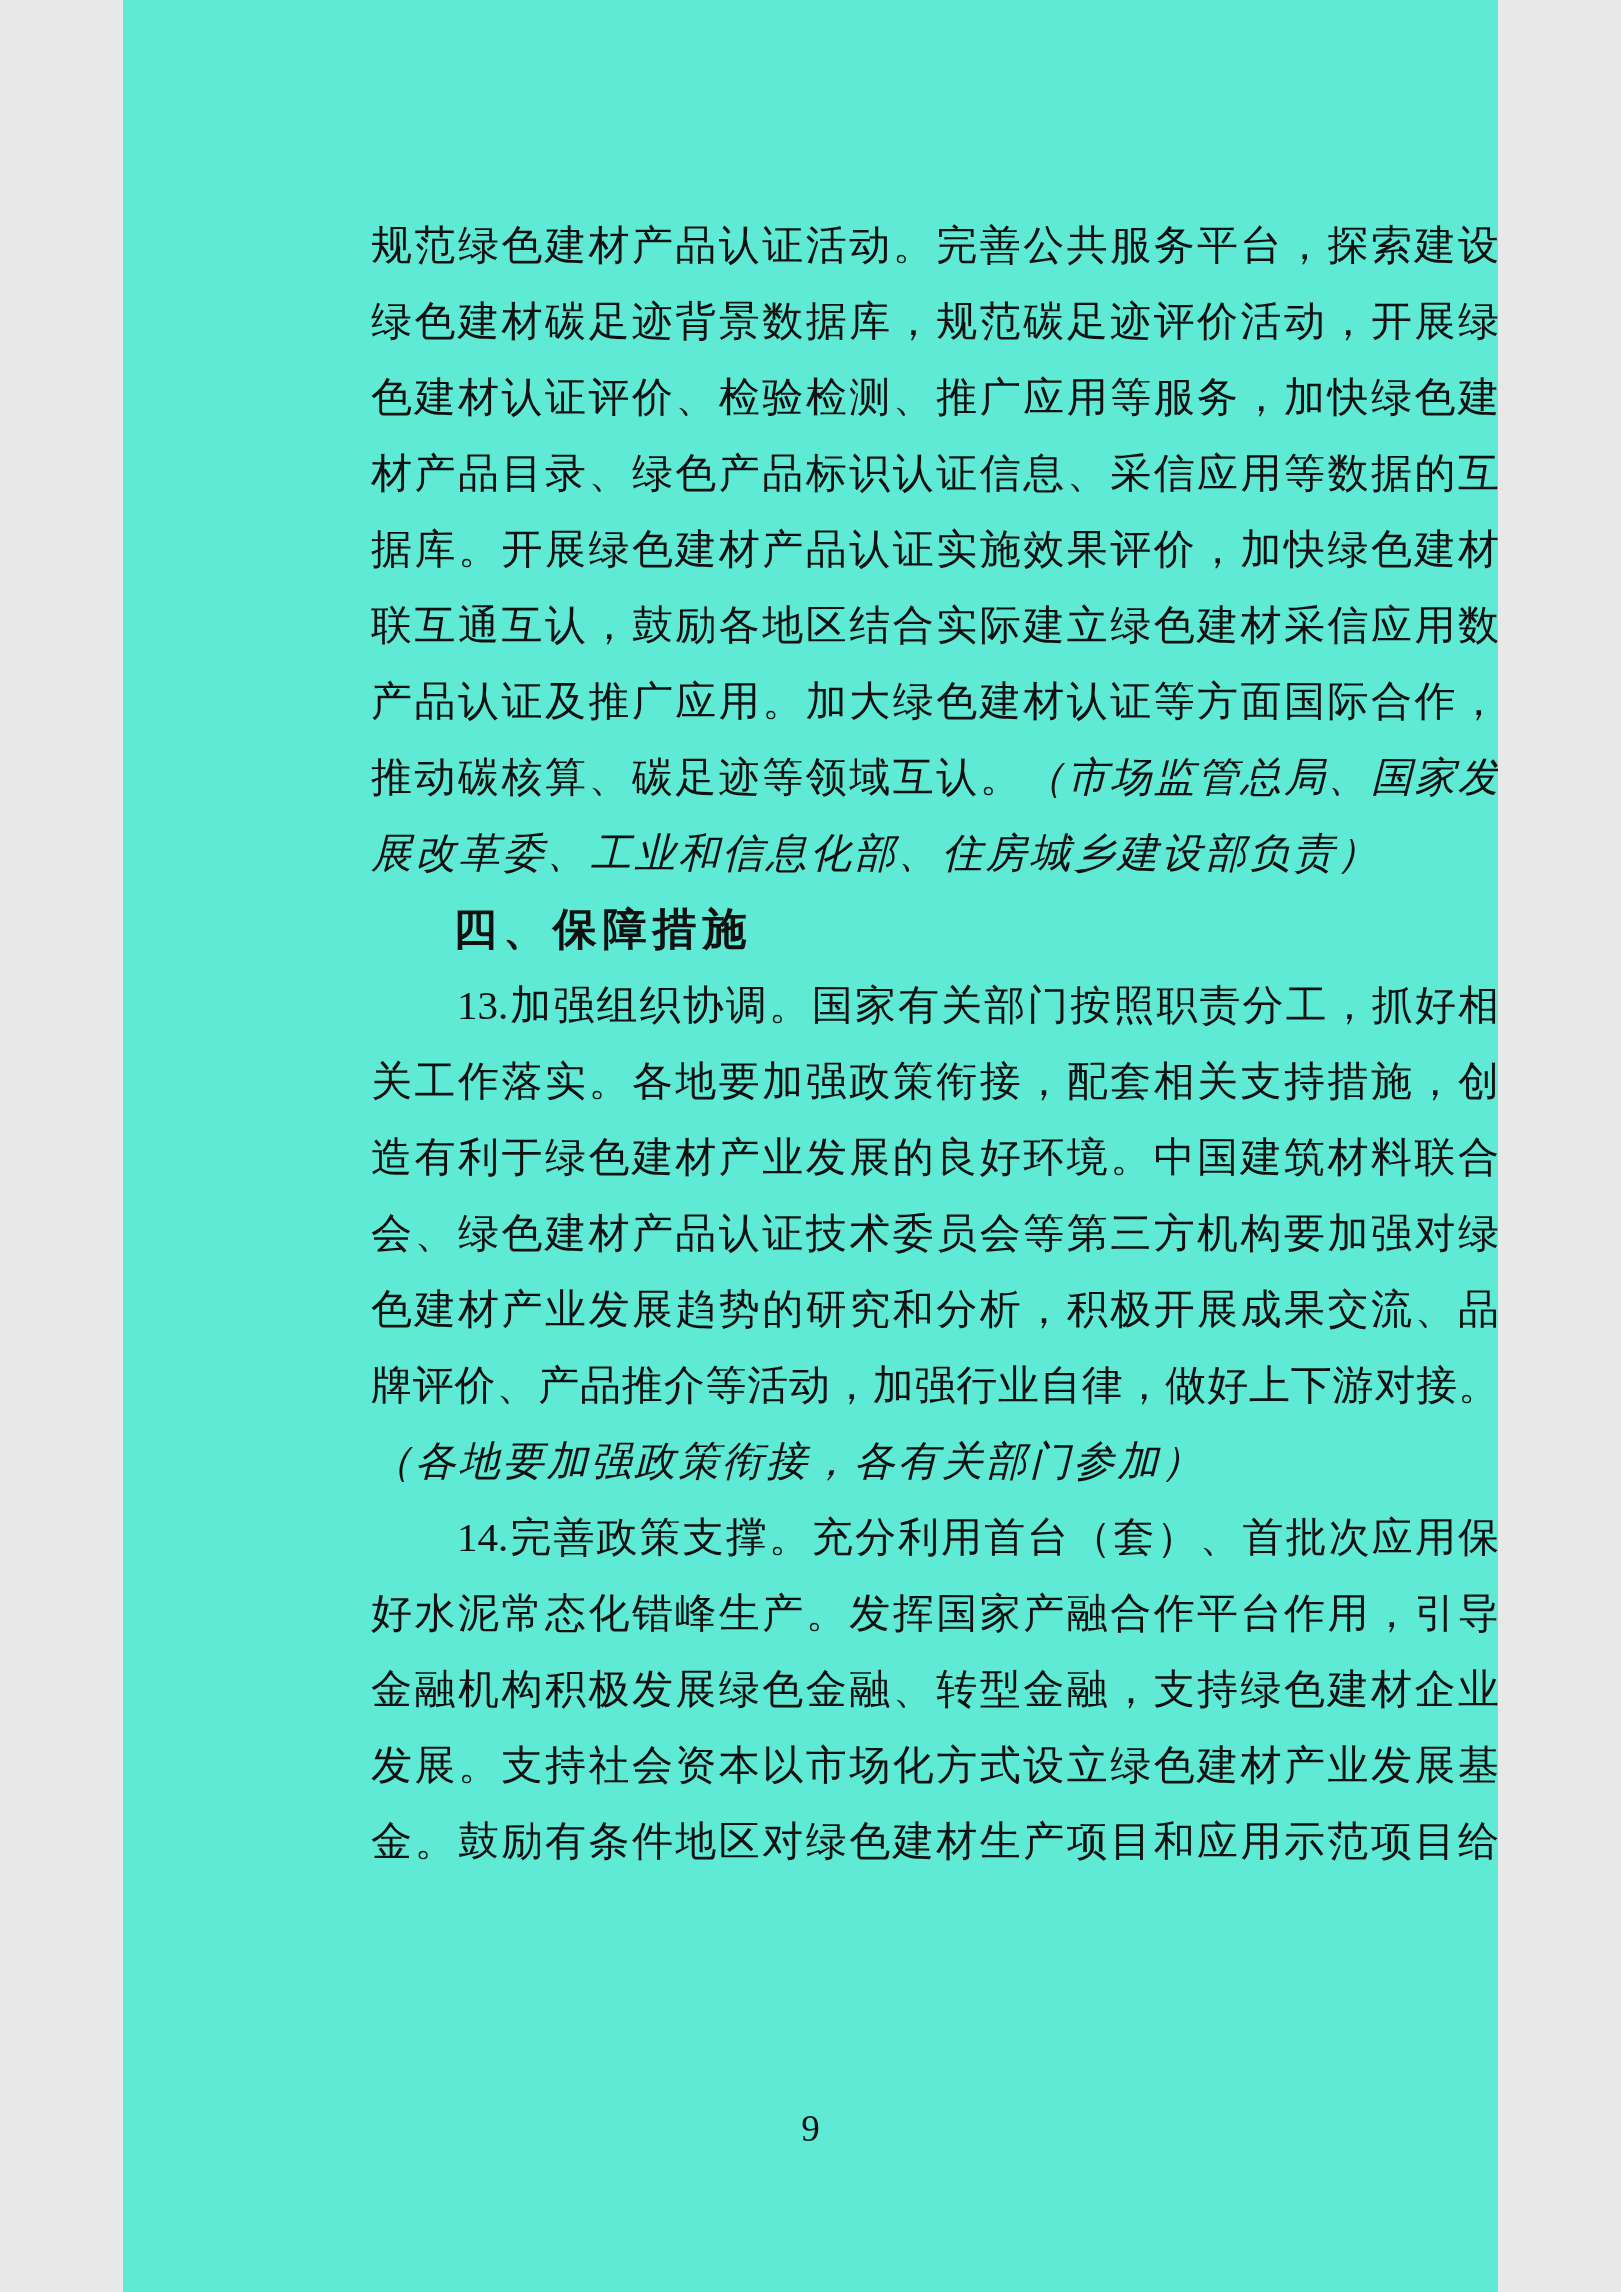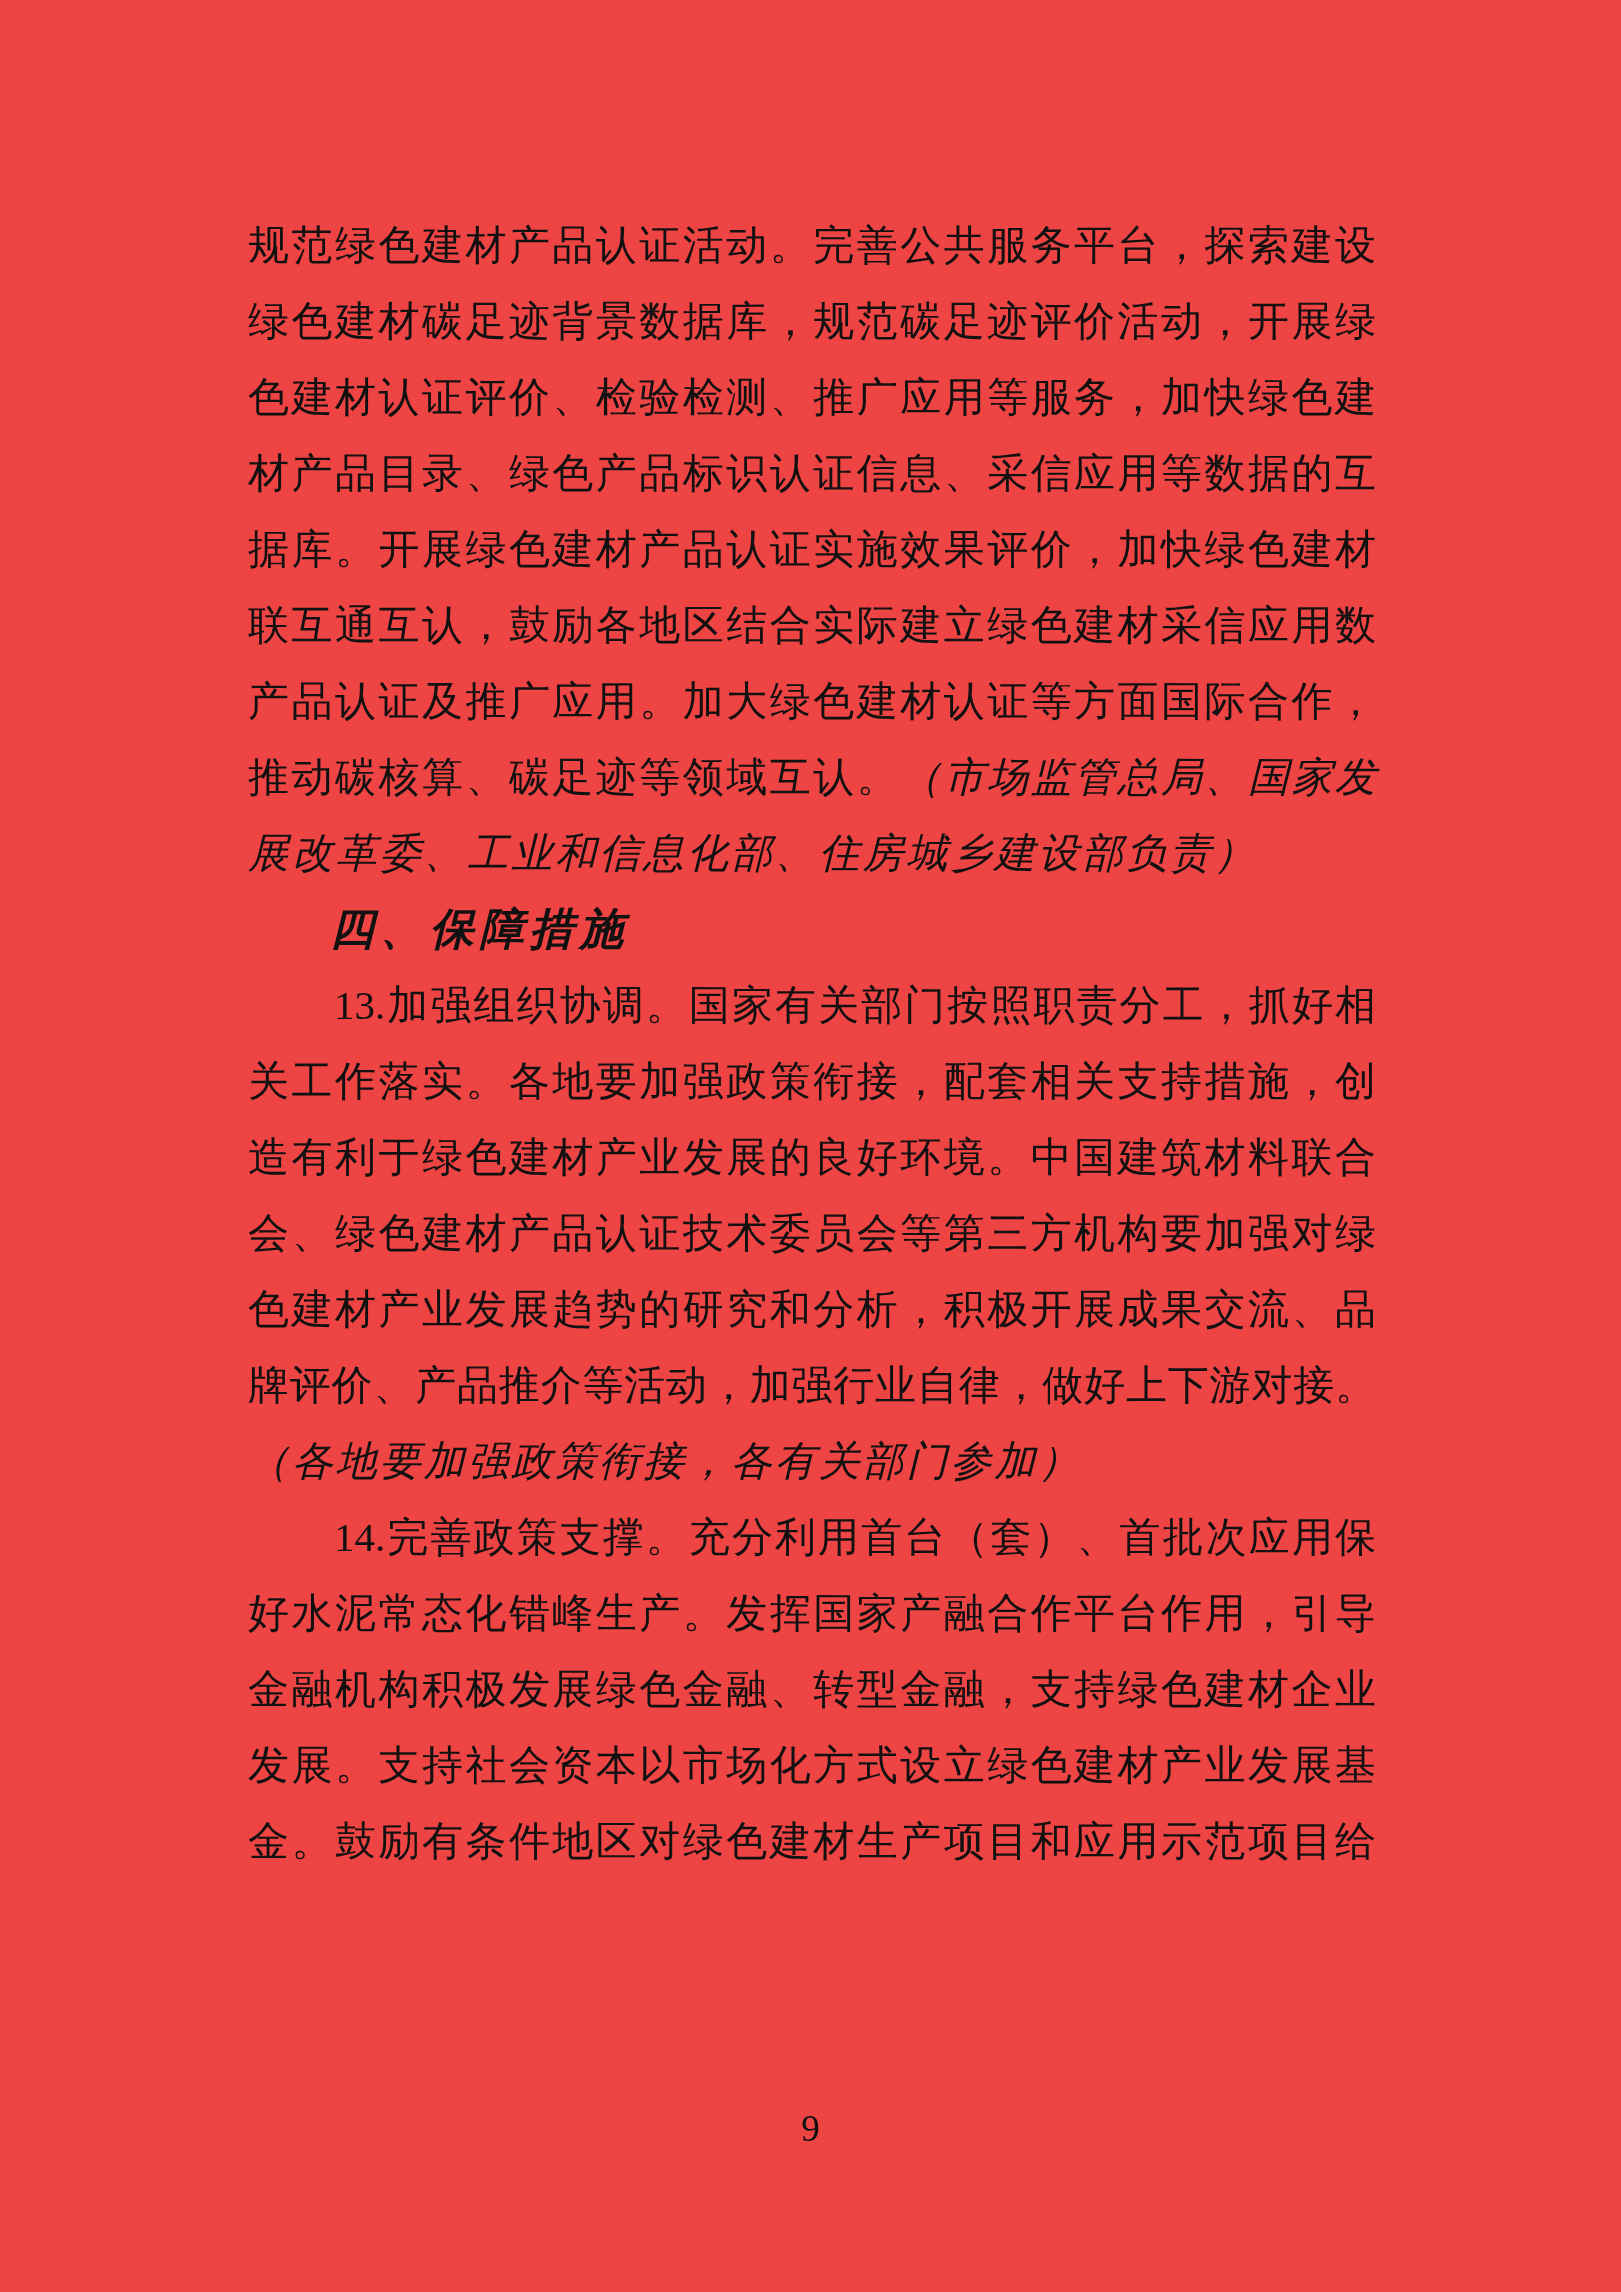--- a/index.html
+++ b/index.html
@@ -2,24 +2,24 @@
 <html><head>
 <meta charset="utf-8">
 <style>
   html, body {
     margin: 0;
     padding: 0;
     background: #e8e8e8;
   }
   .page {
     position: relative;
-    width: 1621px;
+    width: 1375px;
     height: 2293px;
     margin: 0 auto;
-    background: #ef4444;
+    background: #5eead4;
     color: #111111;
     font-family: "Liberation Serif", serif;
     overflow: hidden;
   }
   .text-block {
     position: absolute;
     left: 248px;
     top: 207px;
     width: 1128px;
   }
@@ -53,21 +53,20 @@
   .heading {
     margin: 0;
     padding: 0 0 0 82px;
     height: 76px;
     line-height: 76px;
     font-size: 44px;
     font-family: "Liberation Sans", sans-serif;
     font-weight: 700;
     letter-spacing: 5.9px;
     white-space: nowrap;
-    font-style: italic;
   }
   .page-footer {
     position: absolute;
     left: 0;
     top: 2107px;
     width: 100%;
     text-align: center;
   }
   .pagenum {
     font-size: 37px;

